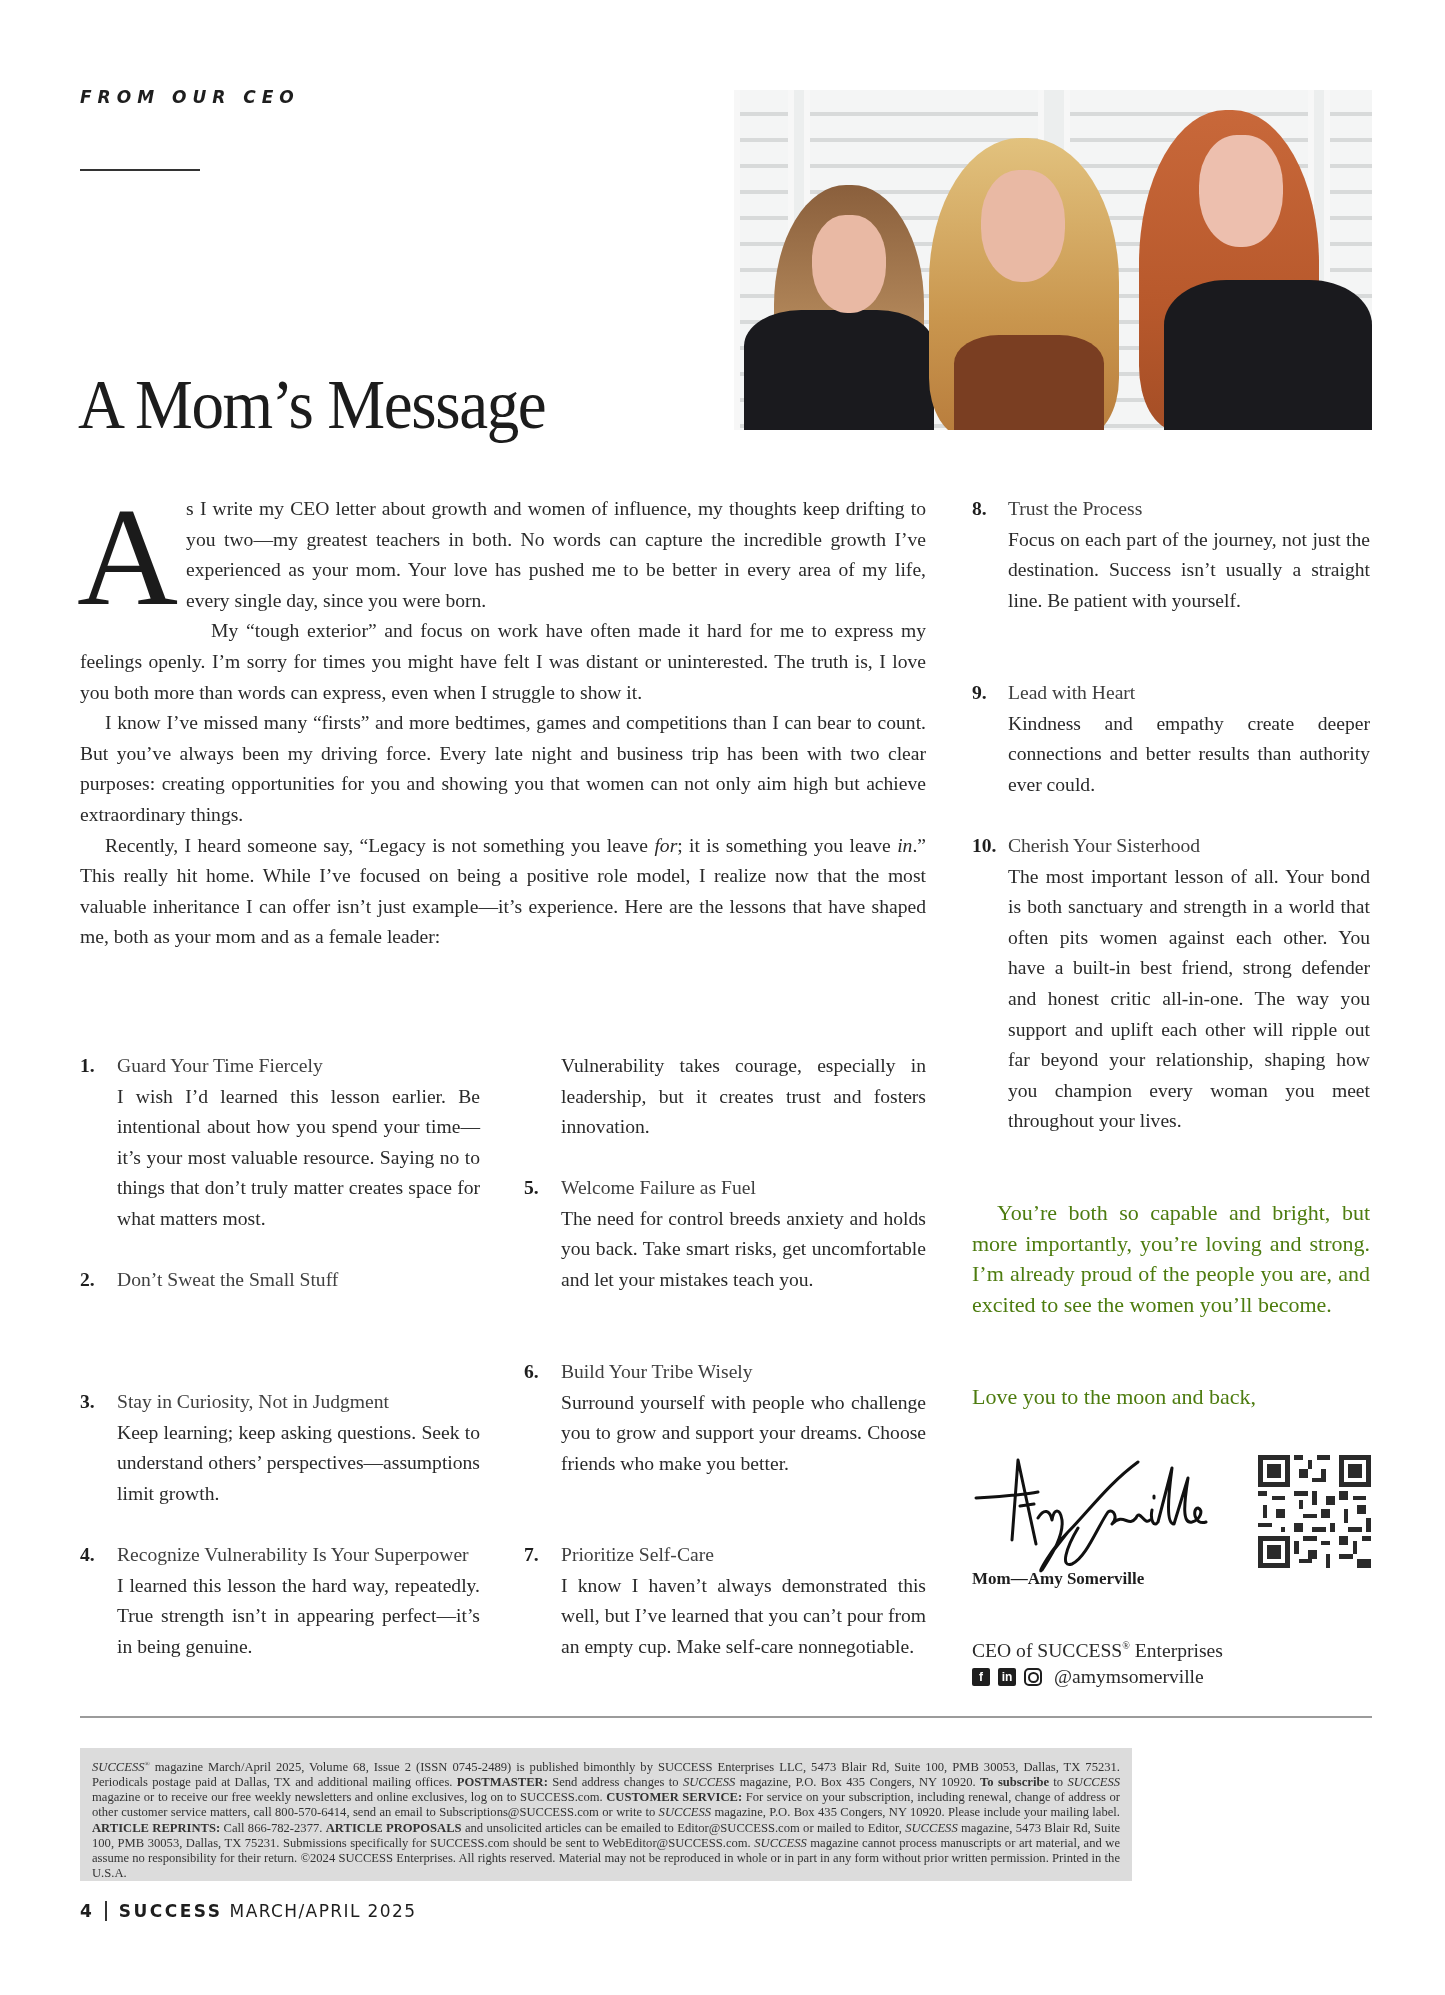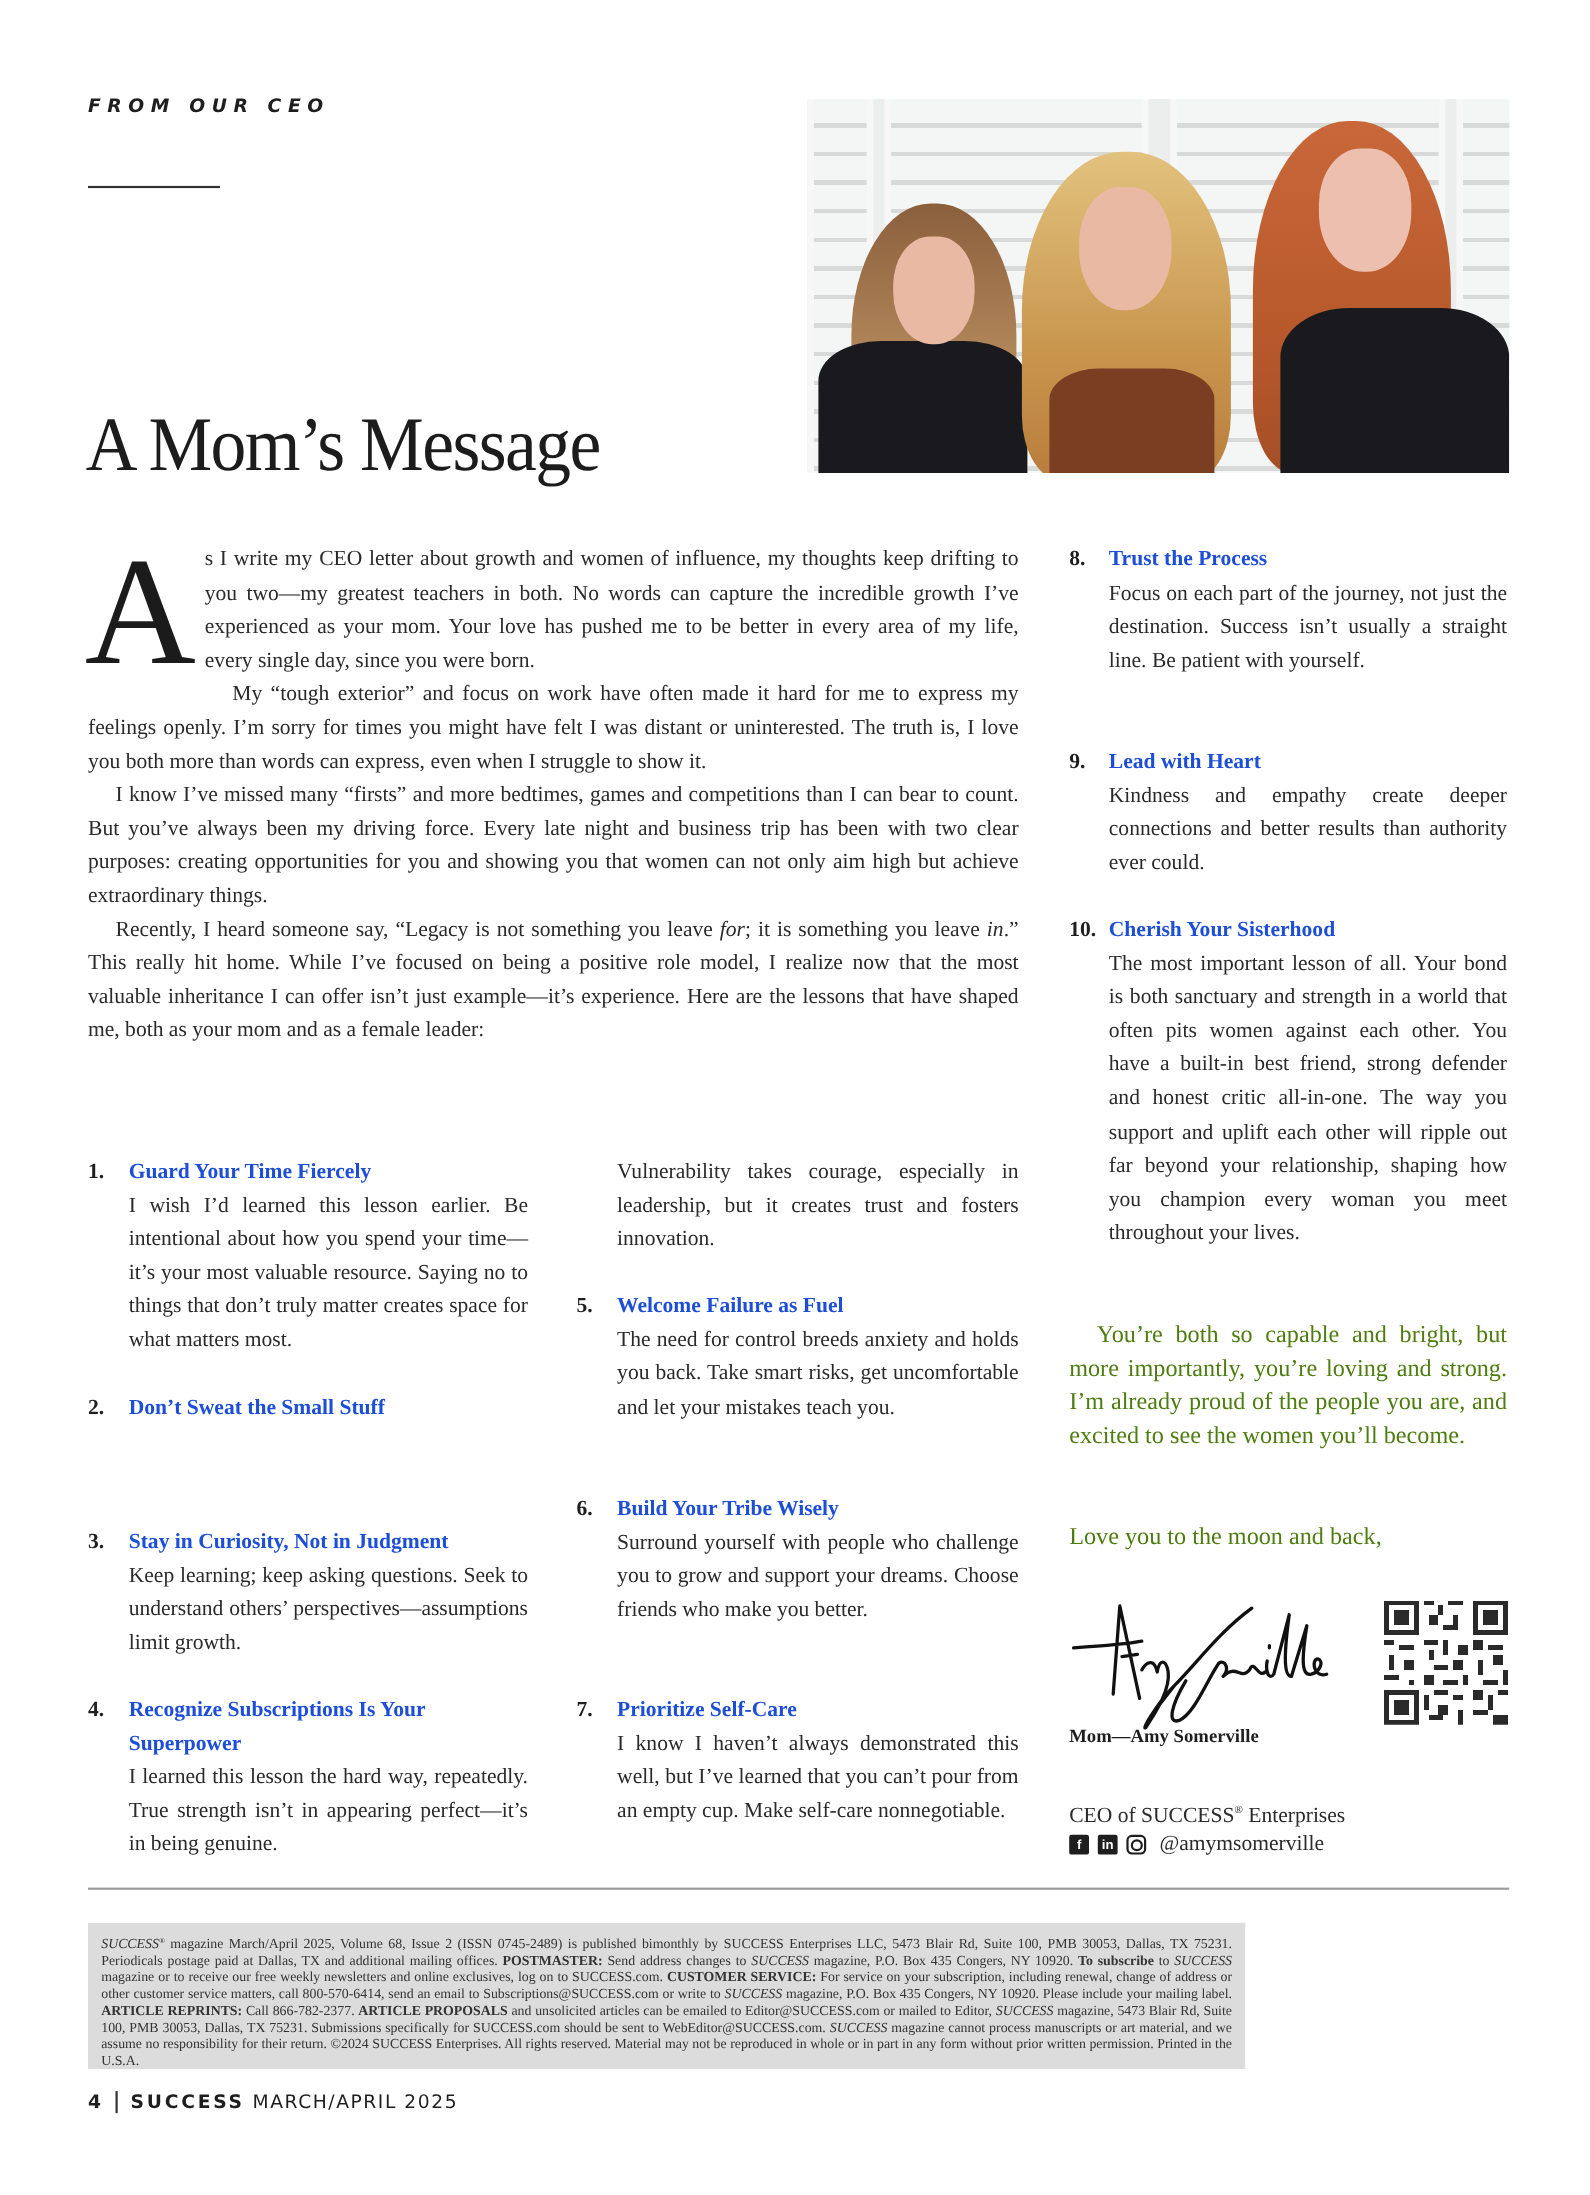--- a/index.html
+++ b/index.html
@@ -18,21 +18,21 @@
   .photo .shirt { position: absolute; bottom: 0; border-radius: 30% 30% 0 0; }
 
   .body-col { position: absolute; font-size: 19.6px; line-height: 30.6px; color: #2a2a2a; text-align: justify; }
   .intro { left: 80px; top: 494px; width: 846px; }
   .intro p { text-indent: 25px; }
   .intro p.first { text-indent: 0; }
   .dropcap { float: left; font-size: 140px; line-height: 106px; margin: 10px 8px 0 -3px; font-family: "Liberation Serif", serif; color: #1b1b1b; height: 118px; }
 
   .lesson { position: absolute; font-size: 19.6px; line-height: 30.6px; color: #2a2a2a; }
   .lesson .num { position: absolute; left: 0; top: 0; font-weight: bold; color: #1e1e1e; }
-  .lesson .head { display: block; font-weight: bold; color: #1d4ed8; }
+  .lesson .head { display: block; font-weight: normal; color: #404040; }
   .lesson .text { display: block; text-align: justify; }
 
   .col1 { left: 80px; width: 400px; }
   .col1 .inner { margin-left: 37px; }
   .col2 { left: 524px; width: 402px; }
   .col2 .inner { margin-left: 37px; }
   .col3 { left: 972px; width: 398px; }
   .col3 .inner { margin-left: 36px; }
 
   .closing { position: absolute; left: 972px; width: 398px; font-size: 22px; line-height: 30.6px; color: #4d7c0f; text-align: justify; }
@@ -108,21 +108,21 @@
 <div class="lesson col1" style="top:1387px;">
   <span class="num">3.</span>
   <div class="inner">
       <span class="head">Stay in Curiosity, Not in Judgment</span>
       <span class="text">Keep learning; keep asking questions. Seek to understand others’ perspectives—assumptions limit growth.</span>
     </div>
 </div>
 <div class="lesson col1" style="top:1540px;">
   <span class="num">4.</span>
   <div class="inner">
-      <span class="head">Recognize Subscriptions Is Your Superpower</span>
+      <span class="head">Recognize Vulnerability Is Your Superpower</span>
       <span class="text">I learned this lesson the hard way, repeatedly. True strength isn’t in appearing perfect—it’s in being genuine.</span>
     </div>
 </div>
 
 <div class="lesson col2" style="top:1051px;">
   <div class="inner">
       <span class="text">Vulnerability takes courage, especially in leadership, but it creates trust and fosters innovation.</span>
     </div>
 </div>
 <div class="lesson col2" style="top:1173px;">

